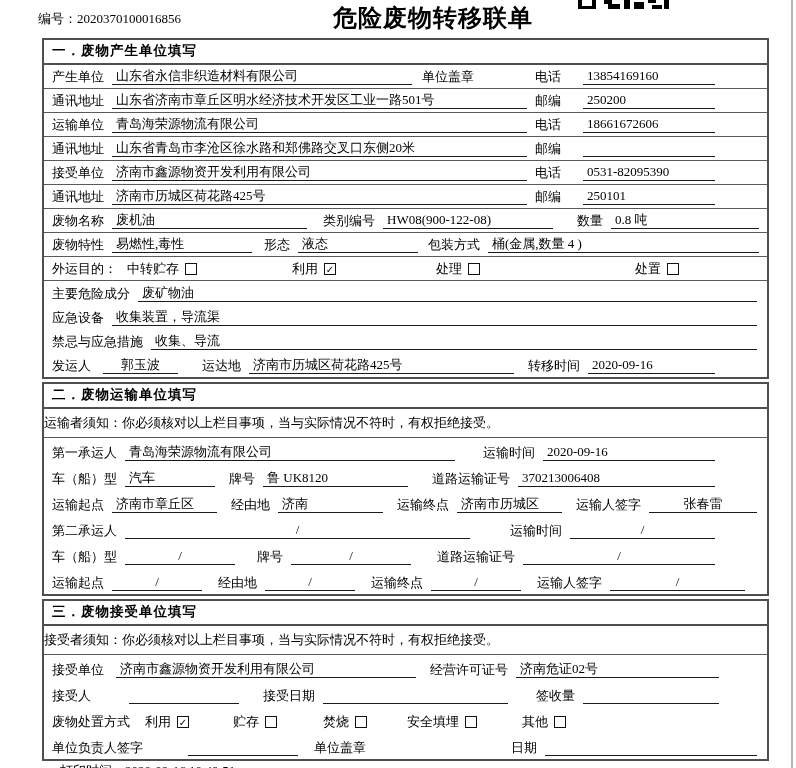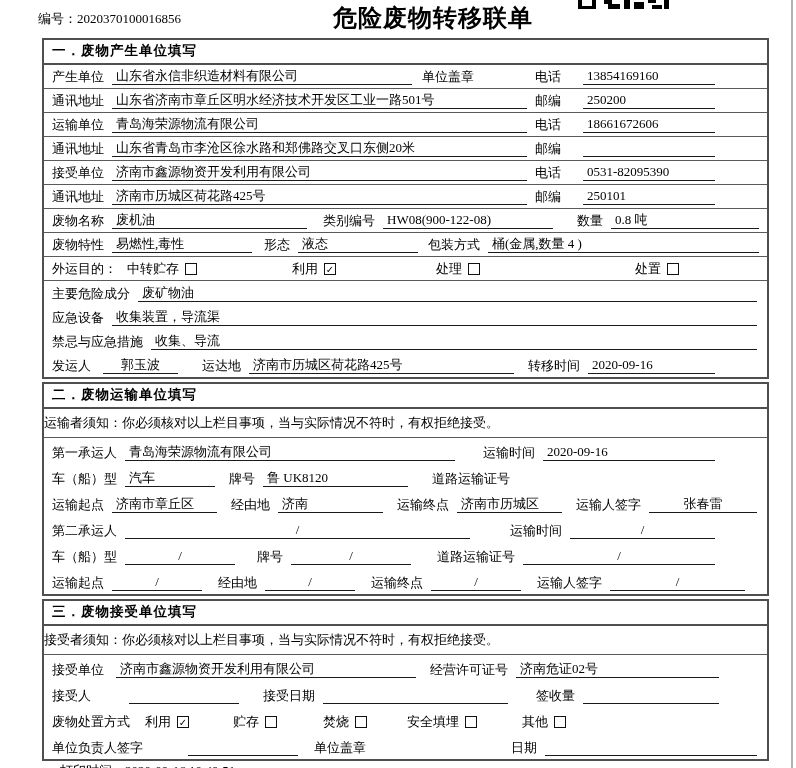--- a/index.html
+++ b/index.html
@@ -192,20 +192,21 @@
         <span class="lbl" style="margin-left:28px">运输时间</span>
         <span class="fld f1" style="margin-right:44px">2020-09-16</span>
       </div>
 
       <div class="row">
         <span class="lbl">车（船）型</span>
         <span class="fld" style="width:90px">汽车</span>
         <span class="lbl" style="margin-left:14px">牌号</span>
         <span class="fld" style="width:145px">鲁 UK8120</span>
         <span class="lbl" style="margin-left:24px">道路运输证号</span>
+        <span class="fld f1" style="margin-right:44px">370213006408</span>
       </div>
 
       <div class="row">
         <span class="lbl">运输起点</span>
         <span class="fld" style="width:105px">济南市章丘区</span>
         <span class="lbl" style="margin-left:14px">经由地</span>
         <span class="fld" style="width:105px">济南</span>
         <span class="lbl" style="margin-left:14px">运输终点</span>
         <span class="fld" style="width:105px">济南市历城区</span>
         <span class="lbl" style="margin-left:14px">运输人签字</span>

